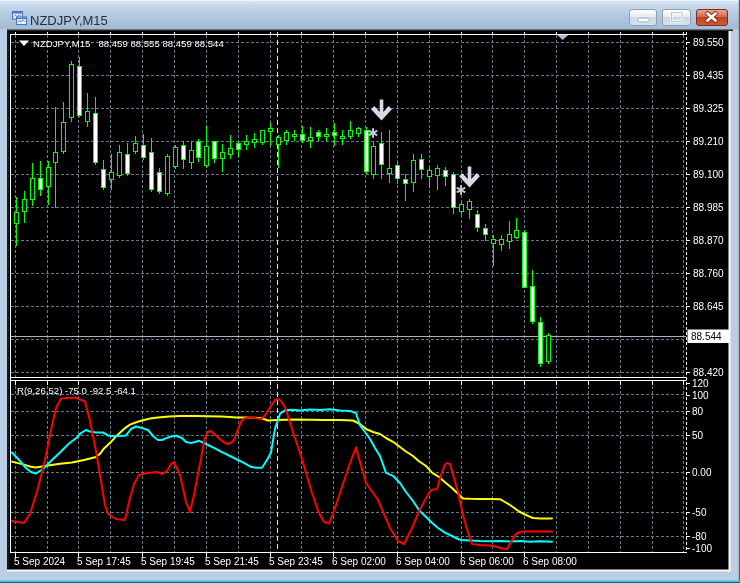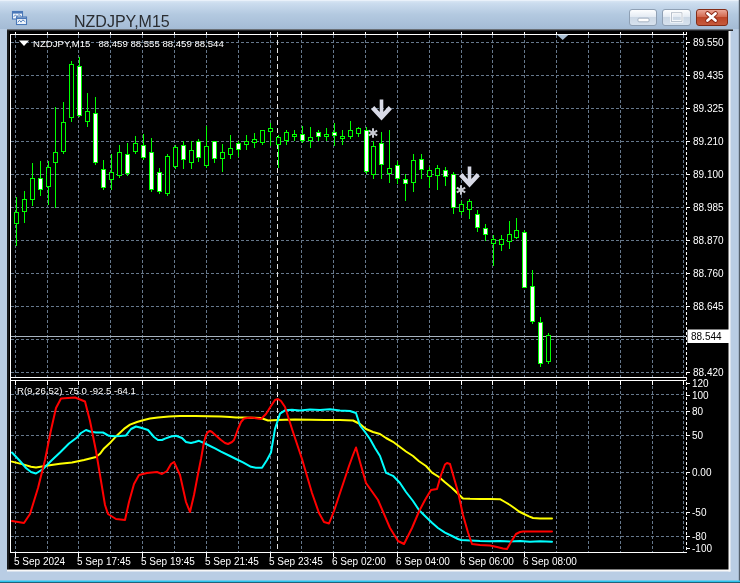--- a/index.html
+++ b/index.html
@@ -435,21 +435,21 @@
 </svg>
 
 <svg width="18" height="18" viewBox="0 0 18 18" style="position:absolute;left:11px;top:10px">
   <rect x="1.5" y="1.5" width="10" height="7.5" fill="#f4f8fc" stroke="#4a78b8" stroke-width="1.1"></rect>
   <rect x="2" y="2" width="9" height="1.6" fill="#4a78b8"></rect>
   <path d="M2.8 6.8 L4.5 4.8 L6 6.8 L7.8 4.5 L10.3 6.3" fill="none" stroke="#4a78b8" stroke-width="0.9"></path>
   <rect x="5.5" y="7" width="10" height="7.5" fill="#f4f8fc" stroke="#4a78b8" stroke-width="1.1"></rect>
   <rect x="6" y="7.5" width="9" height="1.6" fill="#4a78b8"></rect>
   <path d="M6.8 12.4 L8.5 10.2 L10 12.2 L11.8 9.9 L14.3 11.8" fill="none" stroke="#4a78b8" stroke-width="0.9"></path>
 </svg>
-<div style="position:absolute;left:30px;top:12.5px;font-size:16px;color:#2a2d31;margin-left:44px;">NZDJPY,M15</div>
+<div style="position:absolute;left:30px;top:12.5px;font-size:13px;color:#2a2d31;">NZDJPY,M15</div>
 
 <div class="btn" style="left:629px;width:28px;background:linear-gradient(#fdfeff,#e4ebf3 45%,#ccd8e5 50%,#d7e2ee);"></div>
 <div class="btn" style="left:662px;width:29px;background:linear-gradient(#fdfeff,#e4ebf3 45%,#ccd8e5 50%,#d7e2ee);"></div>
 <div class="btn" style="left:696px;width:32px;background:linear-gradient(#eba797,#d26a50 45%,#bc4527 50%,#c65b3d);border-color:#832c17;"></div>
 <svg width="110" height="20" viewBox="0 0 110 20" style="position:absolute;left:625px;top:8px">
   <rect x="13" y="10.2" width="11" height="3.6" rx="1" fill="#ffffff" stroke="#97a5b6" stroke-width="0.8"></rect>
   <rect x="46.5" y="4.8" width="10.5" height="8.6" fill="none" stroke="#ffffff" stroke-width="2.4"></rect>
   <rect x="46.5" y="4.8" width="10.5" height="8.6" fill="none" stroke="#8c9aac" stroke-width="0.6"></rect>
   <path d="M82.5 5.5 L90.5 12.5 M90.5 5.5 L82.5 12.5" stroke="#8c2714" stroke-width="4.6" stroke-linecap="round"></path>
   <path d="M82.5 5.5 L90.5 12.5 M90.5 5.5 L82.5 12.5" stroke="#ffffff" stroke-width="2.8" stroke-linecap="round"></path>

